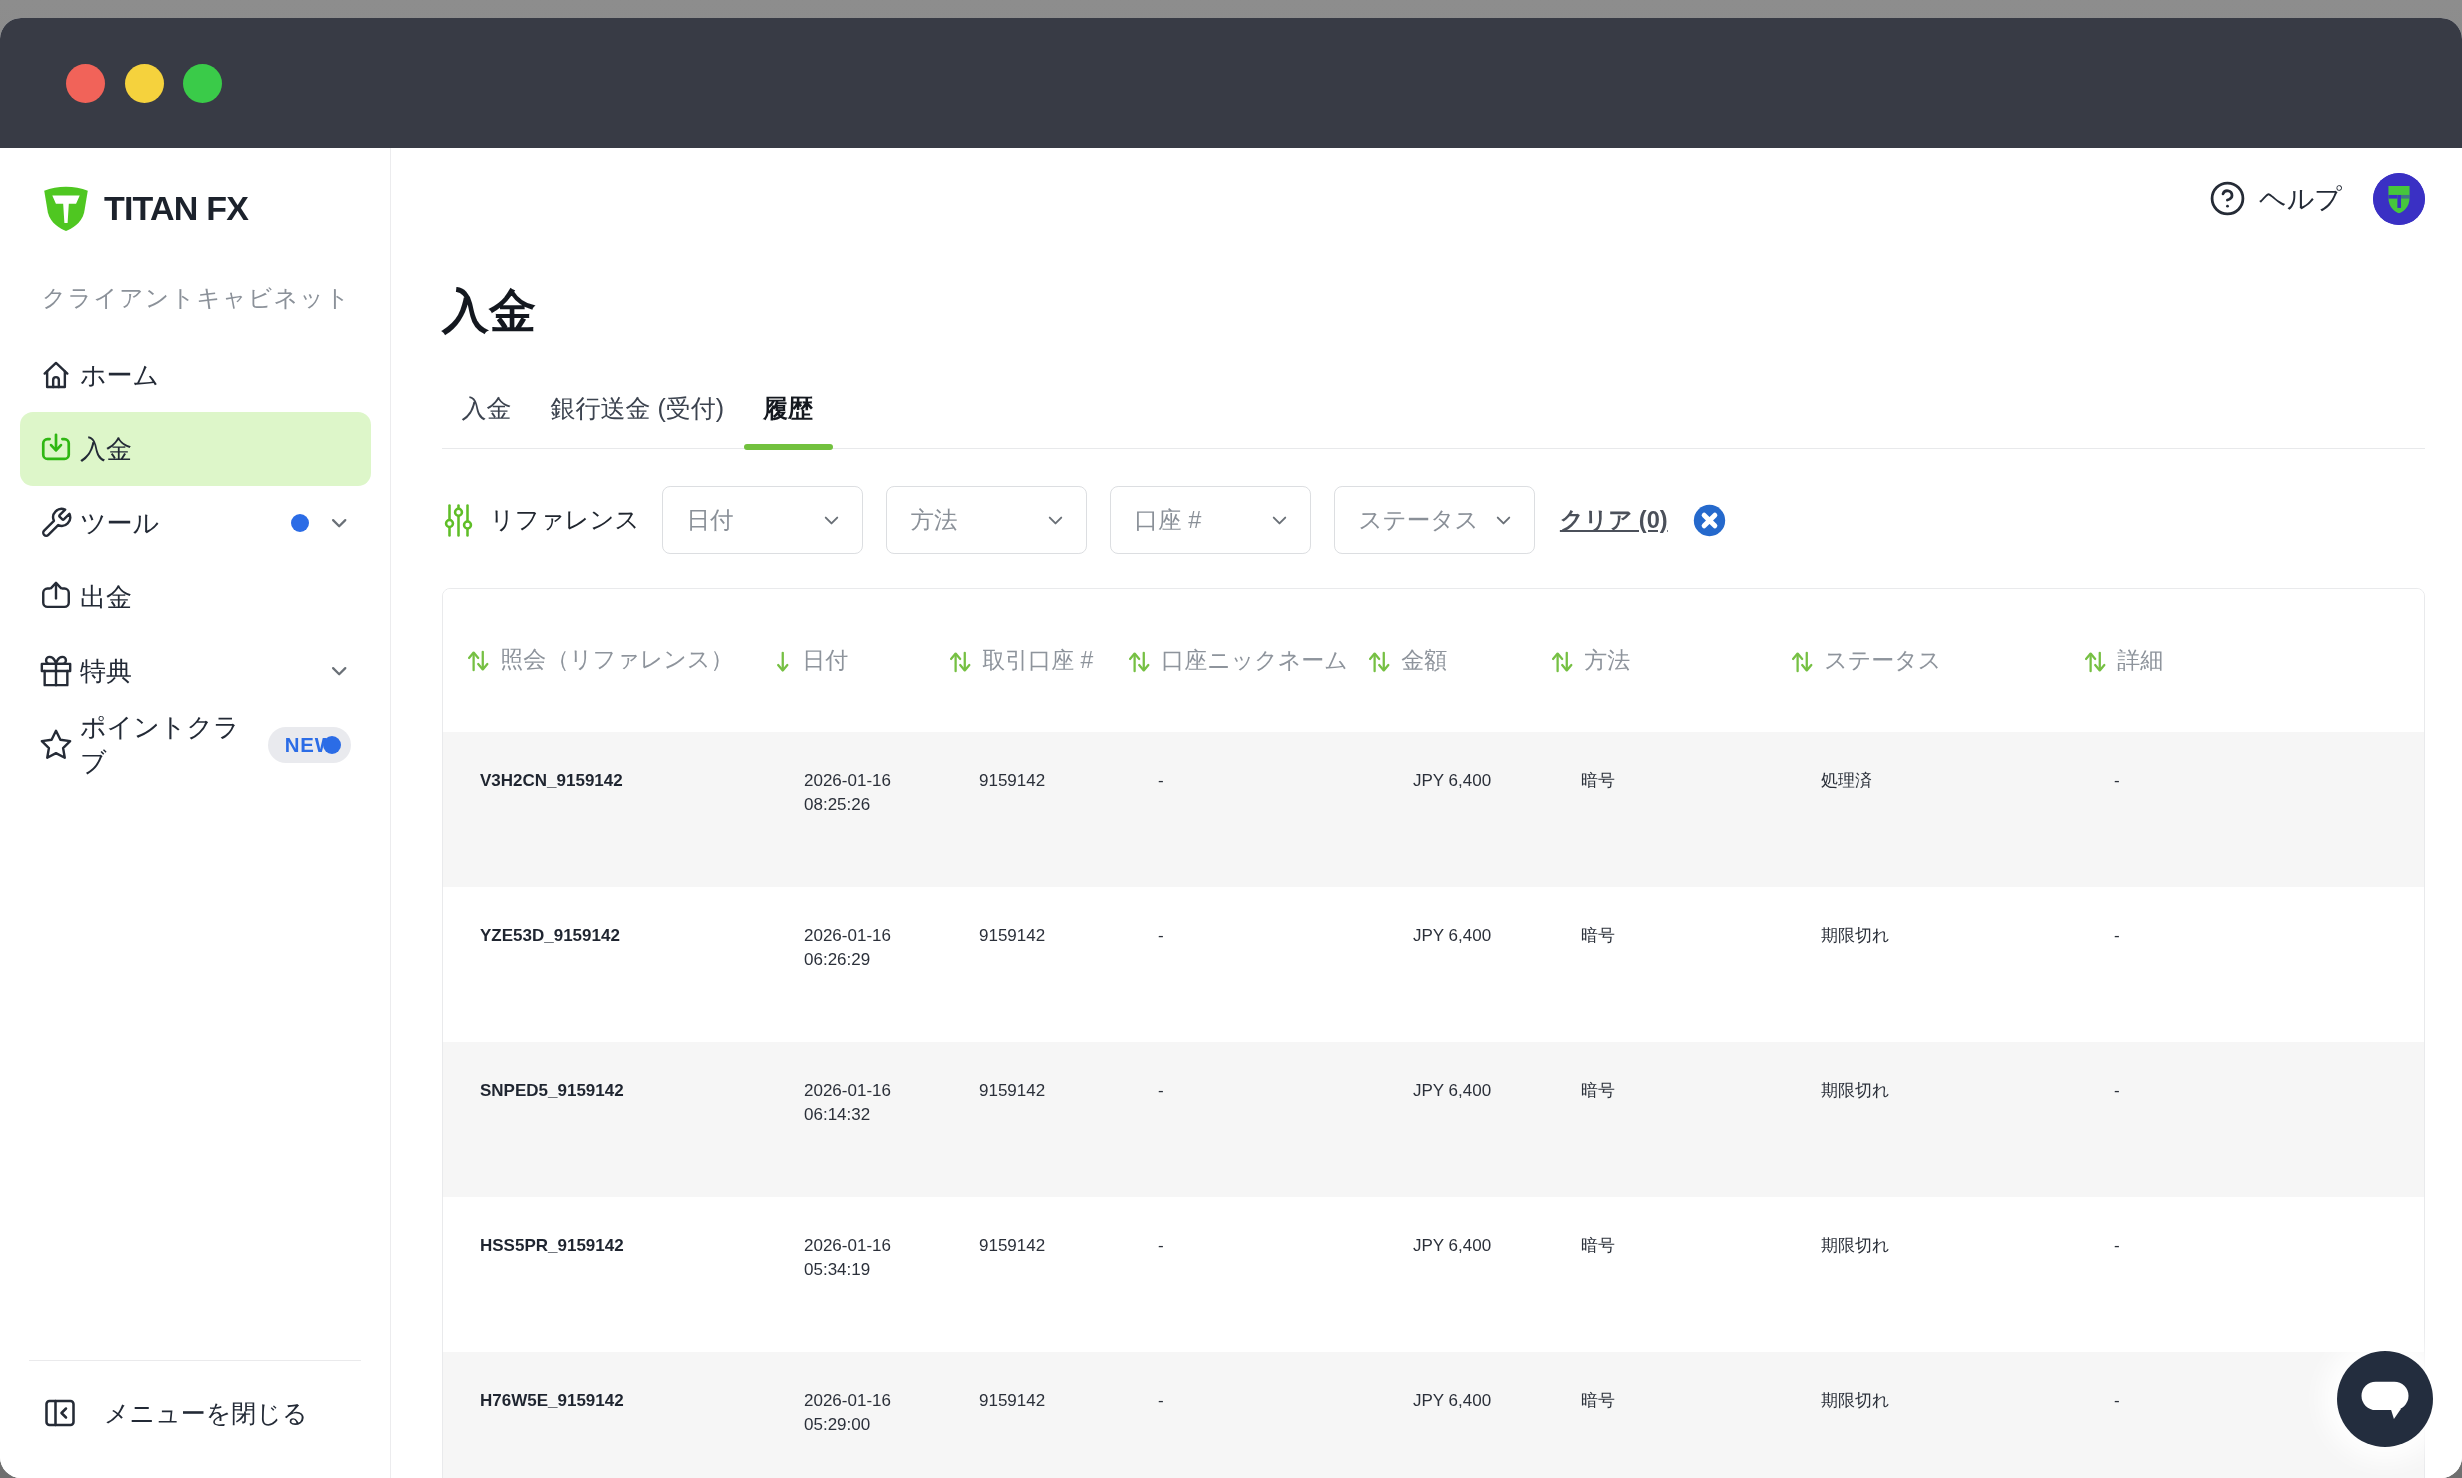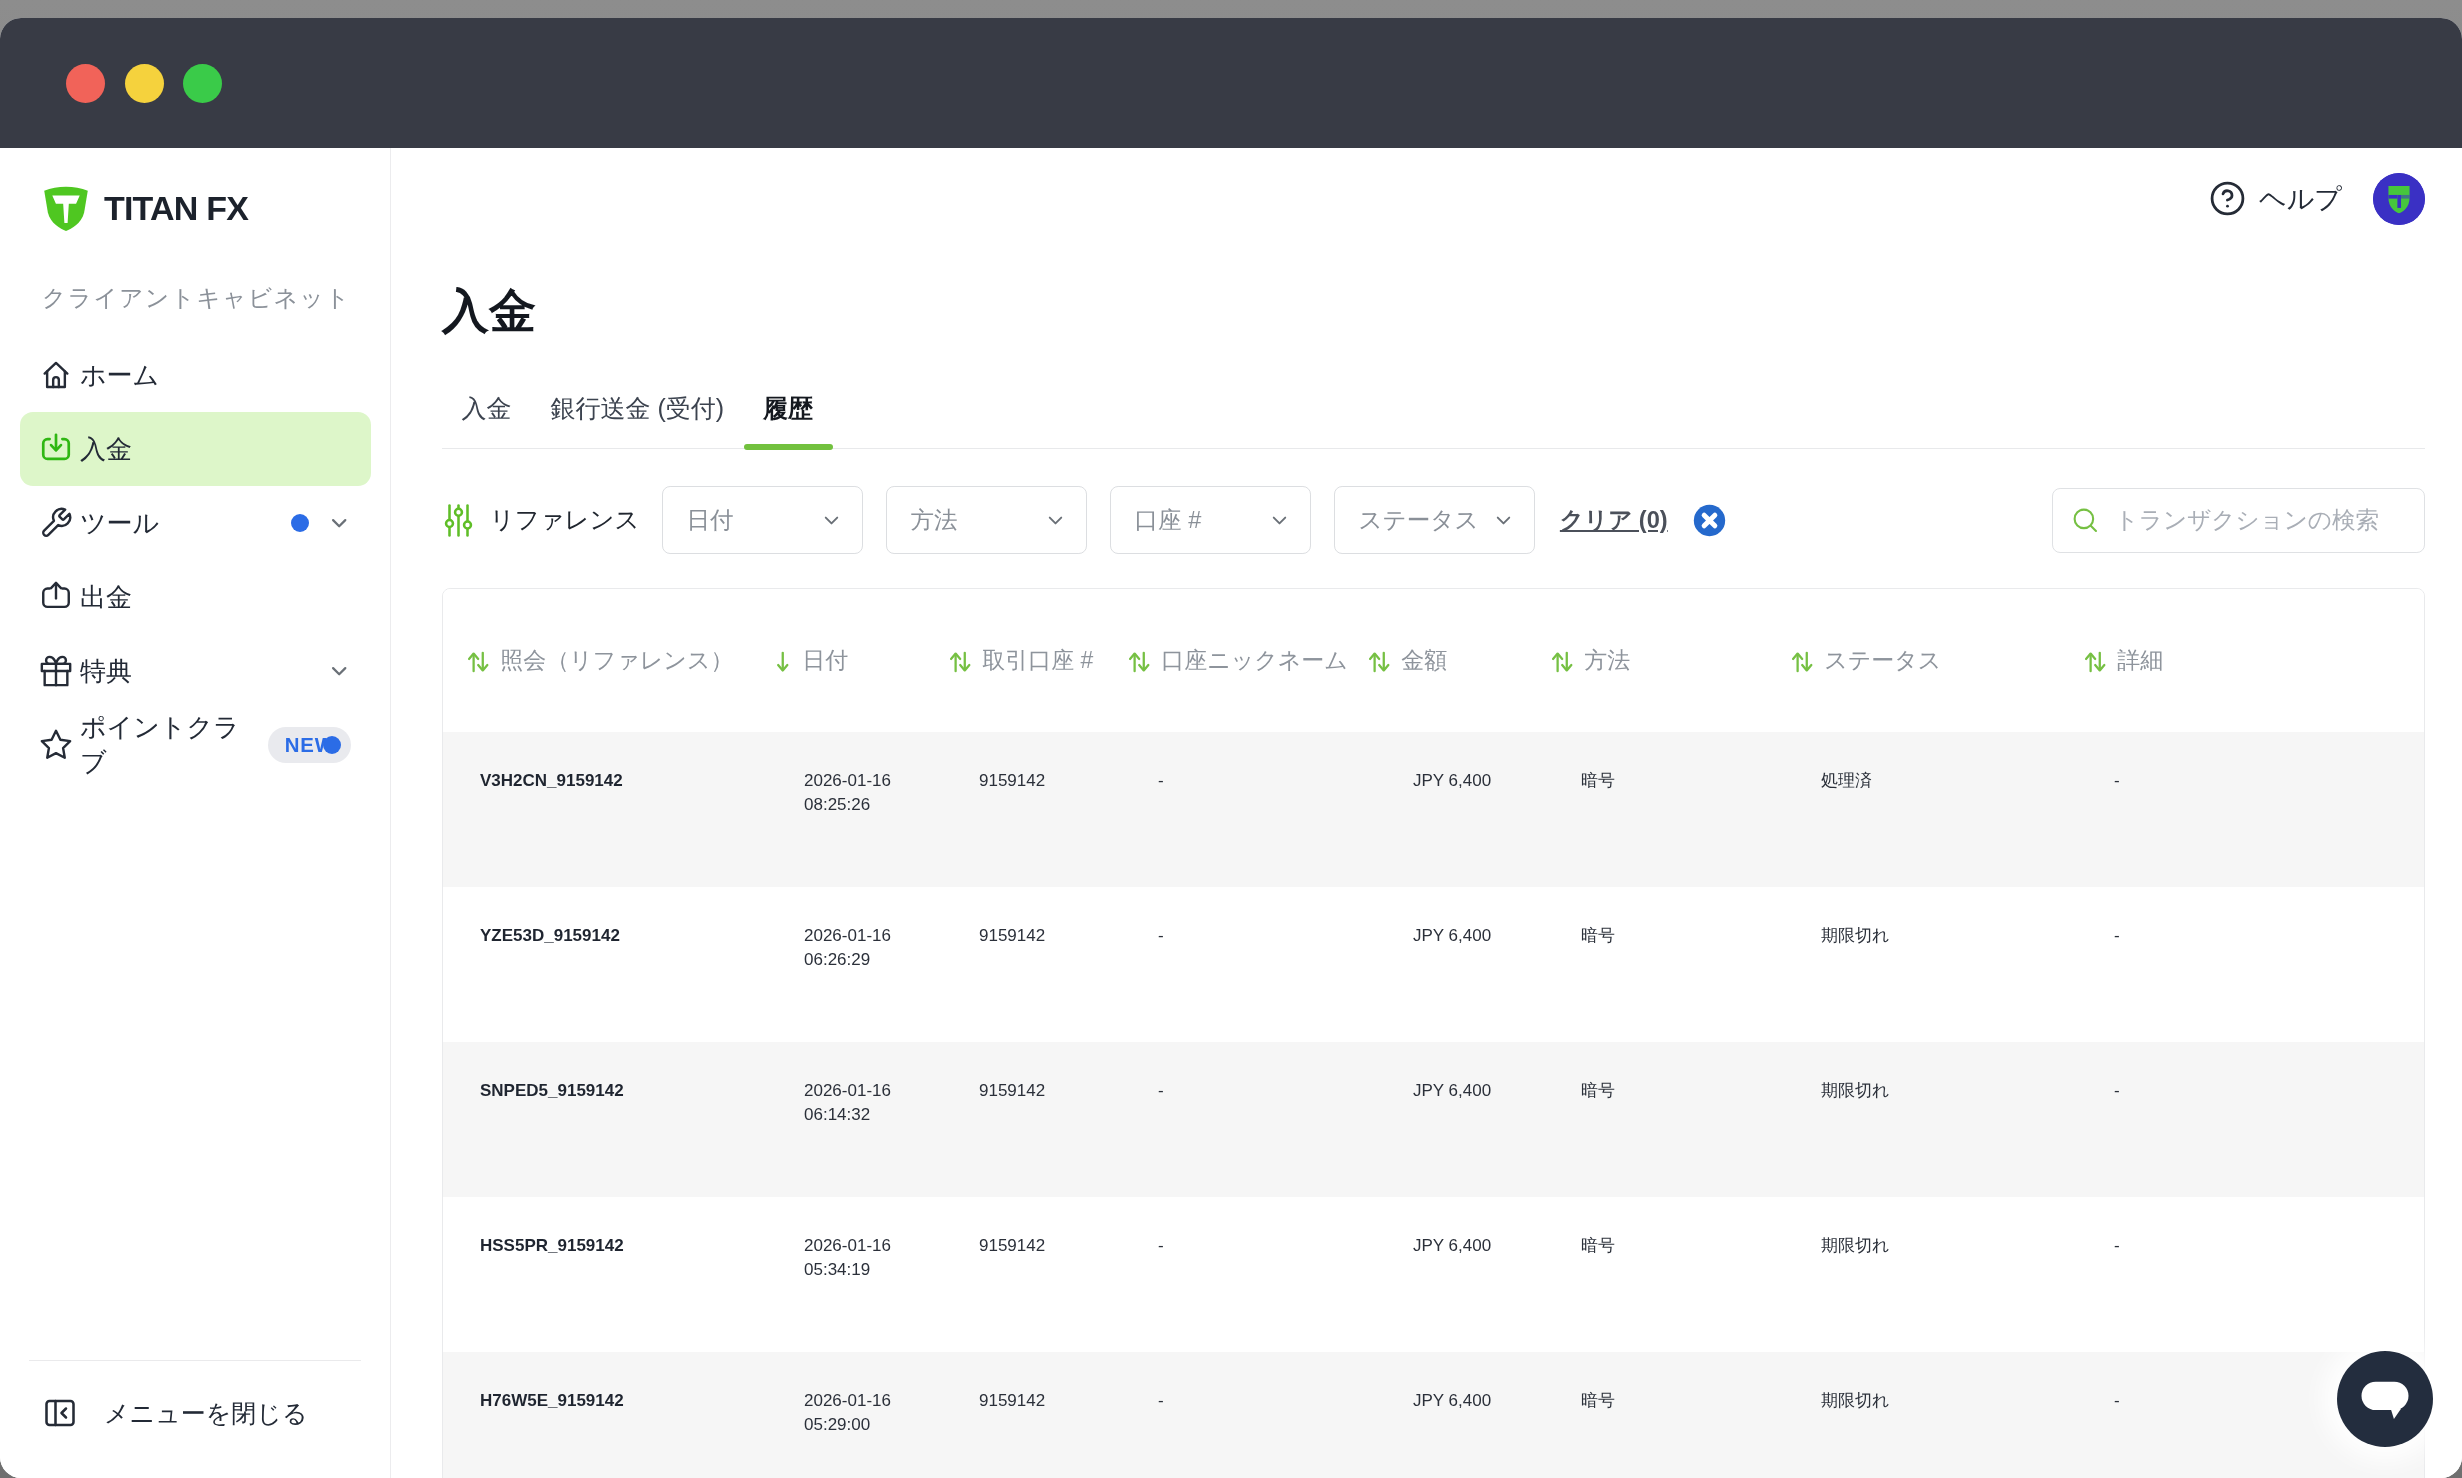--- a/index.html
+++ b/index.html
@@ -63,21 +63,21 @@
   .clear { margin-left:24.4px; display:flex; align-items:flex-start; gap:25px; cursor:pointer;font-weight:bold; }
   .clear .clear-text { font-size:23.6px; color:#4b505a; text-decoration:underline; }
   .search { margin-left:auto; width:373px; height:65px; border:1.6px solid #dfe1e4; border-radius:8.1px; display:flex; align-items:center; gap:14.7px; padding:0 18px; background:#fff; }
   .search input { border:none; outline:none; flex:1; font-size:23.6px; color:#2b303a; font-family:inherit; background:transparent; }
   .search input::placeholder { color:#a9aeb6; }
 
   
   .table-wrap { margin-top:34px; border:1.6px solid #e9eaec; border-radius:8.1px; overflow:hidden; }
   table { width:100%; border-collapse:collapse; table-layout:fixed; }
   thead th { height:143px; background:#fff; font-weight:400; font-size:23px; color:#8e949c; text-align:left; vertical-align:middle; line-height:1.5; padding:0 14.7px 0 0; }
-  thead th:first-child { padding-left:23px; }
+  thead th:first-child { padding-left:23px;font-family:Liberation Serif, serif; }
   th .sort-icon { display:inline-block; vertical-align:-6.5px; margin-right:9.8px; }
   tbody tr { height:155px; }
   tbody tr:nth-child(odd) { background:#f6f6f6; }
   tbody td { vertical-align:top; padding:37px 24.4px 0 31px; font-size:17px; color:#2b303a; line-height:1.42; overflow-wrap:break-word; }
   tbody td:first-child { padding-left:37px; font-weight:700; color:#1f2530; }
   tbody td.amount { padding-left:46px; }
 
   
   .chat-btn { position:absolute; right:29px; bottom:31px; width:96px; height:96px; border-radius:50%;
               background:#232d3e; display:flex; align-items:center; justify-content:center;
@@ -306,29 +306,20 @@
         <div class="clear">
           <span class="clear-text">クリア (0)</span>
           <span>
             <svg width="33" height="33" viewBox="0 0 40 40">
               <circle cx="20" cy="20" r="19" fill="#2569cc"></circle>
               <path d="M13.5 13.5 L26.5 26.5 M26.5 13.5 L13.5 26.5" stroke="#fff" stroke-width="6" stroke-linecap="round"></path>
             </svg>
           </span>
         </div>
 
-        <div class="search">
-          <span>
-            <svg width="29" height="29" viewBox="0 0 36 36" fill="none" stroke="#76c043" stroke-width="2.6" stroke-linecap="round">
-              <circle cx="16" cy="16" r="11.5"></circle>
-                <line x1="31" y1="31" x2="24.5" y2="24.5"></line>
-            </svg>
-          </span>
-          <input type="text" placeholder="トランザクションの検索" style="">
-        </div>
       </div>
 
       <div class="table-wrap">
         <table>
           <colgroup>
             <col style="width:330px">
               <col style="width:175px">
               <col style="width:179px">
               <col style="width:240px">
             <col style="width:183px">

